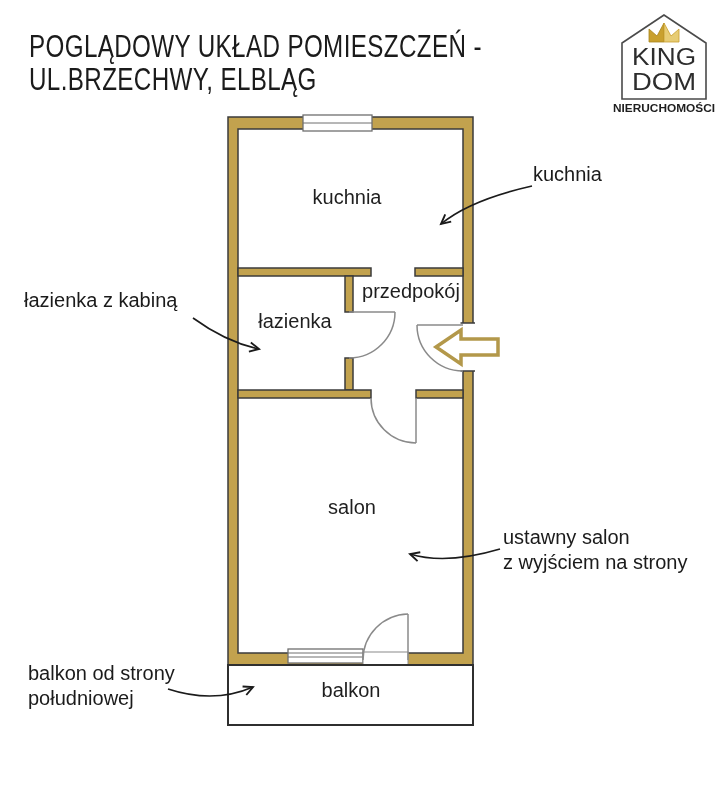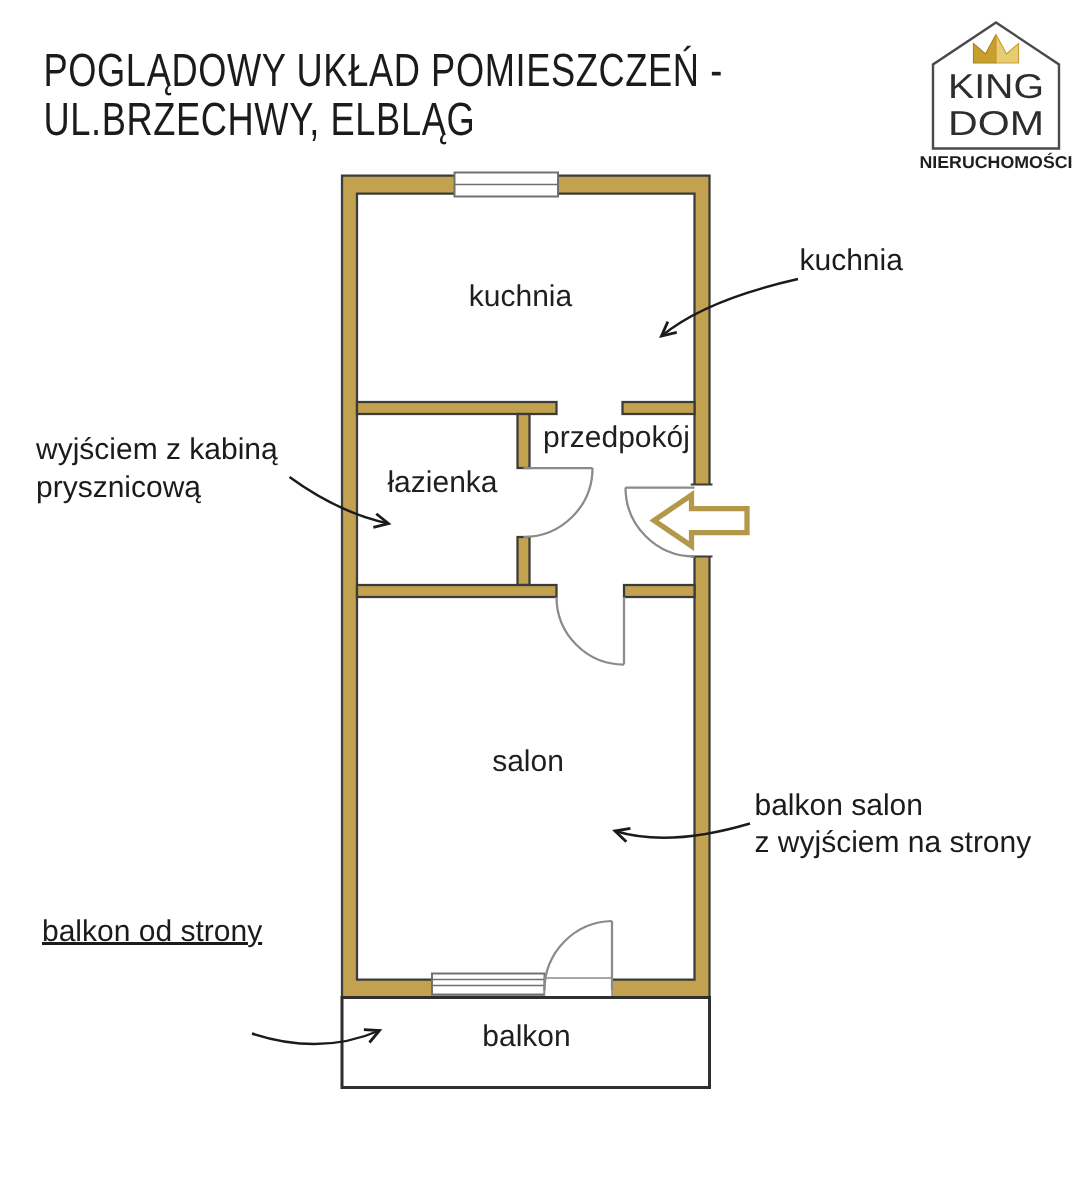--- a/index.html
+++ b/index.html
@@ -11,21 +11,21 @@
     position:absolute;left:29px;top:30px;
     font-size:31px;line-height:33px;letter-spacing:0.5px;color:#1B1B1B;
     transform:scaleX(0.78);transform-origin:left top;white-space:nowrap;
   }
   .anno{
     position:absolute;font-size:20px;line-height:25px;color:#1B1B1B;white-space:nowrap;
   }
   #anno-kuchnia{left:533px;top:162px;}
   #anno-lazienka{left:24px;top:288px;}
   #anno-salon{left:503px;top:525px;}
-  #anno-balkon{left:28px;top:609px;text-decoration:underline;}
+  #anno-balkon{left:28px;top:661px;}
   #plan-svg{position:absolute;left:0;top:0;}
   .room-label{font-family:"Liberation Sans", sans-serif;font-size:20px;fill:#1F1F1F;text-anchor:middle;}
   .wall{fill:#C2A24E;stroke:#3B3B3B;stroke-width:1.5;}
   .doorline{stroke:#8A8A8A;stroke-width:1.5;fill:none;}
   .winbox{fill:#ffffff;stroke:#6F6F6F;stroke-width:1.3;}
   .winline{stroke:#6F6F6F;stroke-width:1;fill:none;}
   .annarrow{stroke:#1B1B1B;stroke-width:1.6;fill:none;}
   #logo{position:absolute;left:606px;top:10px;}
   .logo-brand{font-family:"Liberation Sans", sans-serif;font-size:23px;fill:#2D2D2D;}
   .logo-tag{font-family:"Liberation Sans", sans-serif;font-size:11.5px;font-weight:bold;fill:#1E1E1E;}
@@ -98,29 +98,29 @@
   <text class="room-label" x="411" y="298">przedpokój</text>
   <text class="room-label" x="295" y="328">łazienka</text>
   <text class="room-label" x="352" y="514">salon</text>
   <text class="room-label" x="351" y="697">balkon</text>
 </svg>
 
 <div class="anno" id="anno-kuchnia">
   <div>kuchnia</div>
 </div>
 <div class="anno" id="anno-lazienka">
-  <div>wyjściem z kabiną</div>
-  <div>prysznicową</div>
+  <div>łazienka z kabiną</div>
 </div>
 <div class="anno" id="anno-salon">
-  <div>balkon salon</div>
+  <div>ustawny salon</div>
   <div>z wyjściem na strony</div>
 </div>
 <div class="anno" id="anno-balkon">
   <div>balkon od strony</div>
+  <div>południowej</div>
 </div>
 
 <svg id="logo" width="116" height="106" viewBox="0 0 116 106">
   <path d="M58 5 L16 33 V89 H100 V33 Z" fill="none" stroke="#4A4A4A" stroke-width="1.6"></path>
   <g>
     <polygon points="43,32 43,19 51,26 58,13 58,32" fill="#C9A02E" stroke="#A8851F" stroke-width="0.8"></polygon>
     <polygon points="58,32 58,13 65,26 73,19 73,32" fill="#E7CC74" stroke="#C9A02E" stroke-width="0.8"></polygon>
   </g>
   <text class="logo-brand" x="26" y="55" textLength="64" lengthAdjust="spacingAndGlyphs">KING</text>
   <text class="logo-brand" x="26" y="80" textLength="64" lengthAdjust="spacingAndGlyphs">DOM</text>

